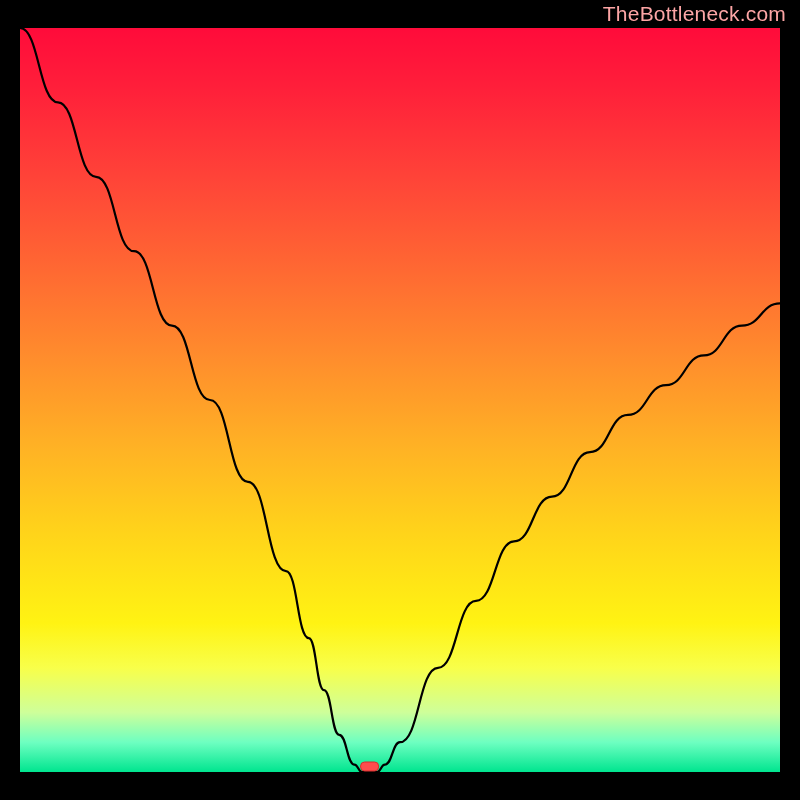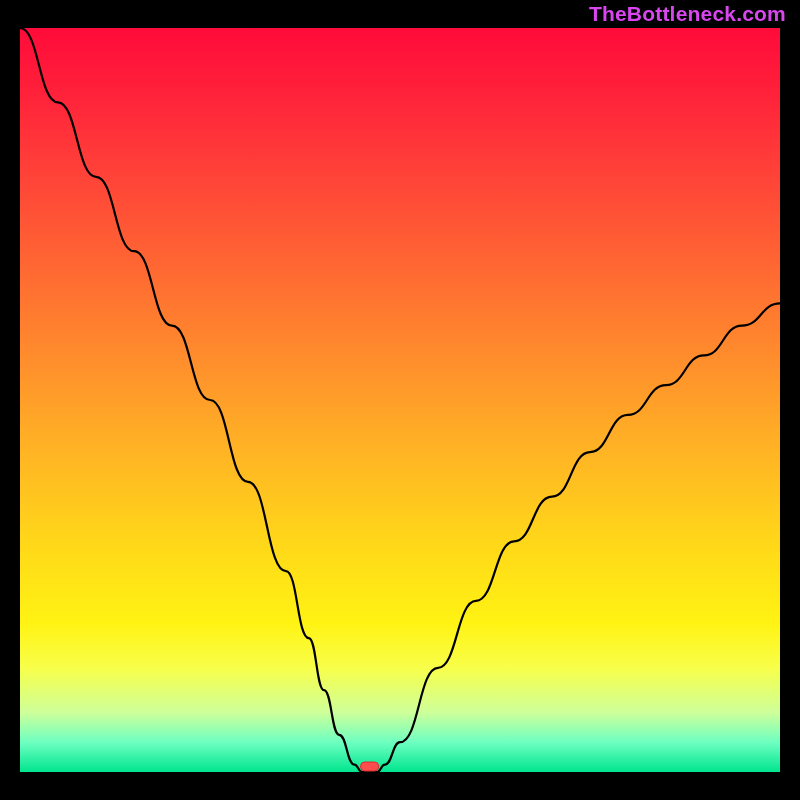--- a/index.html
+++ b/index.html
@@ -14,23 +14,23 @@
   .frame {
     position: relative;
     width: 800px;
     height: 800px;
     background: #000;
   }
   .watermark {
     position: absolute;
     top: 2px;
     right: 14px;
-    color: #d946ef;
+    color: #fca5a5;
     font-size: 21px;
-    font-weight: 700;
+    font-weight: 400;
     letter-spacing: 0.2px;
     z-index: 10;
   }
   
   .plot-area {
     position: absolute;
     left: 20px;
     top: 28px;
     width: 760px;
     height: 744px;

